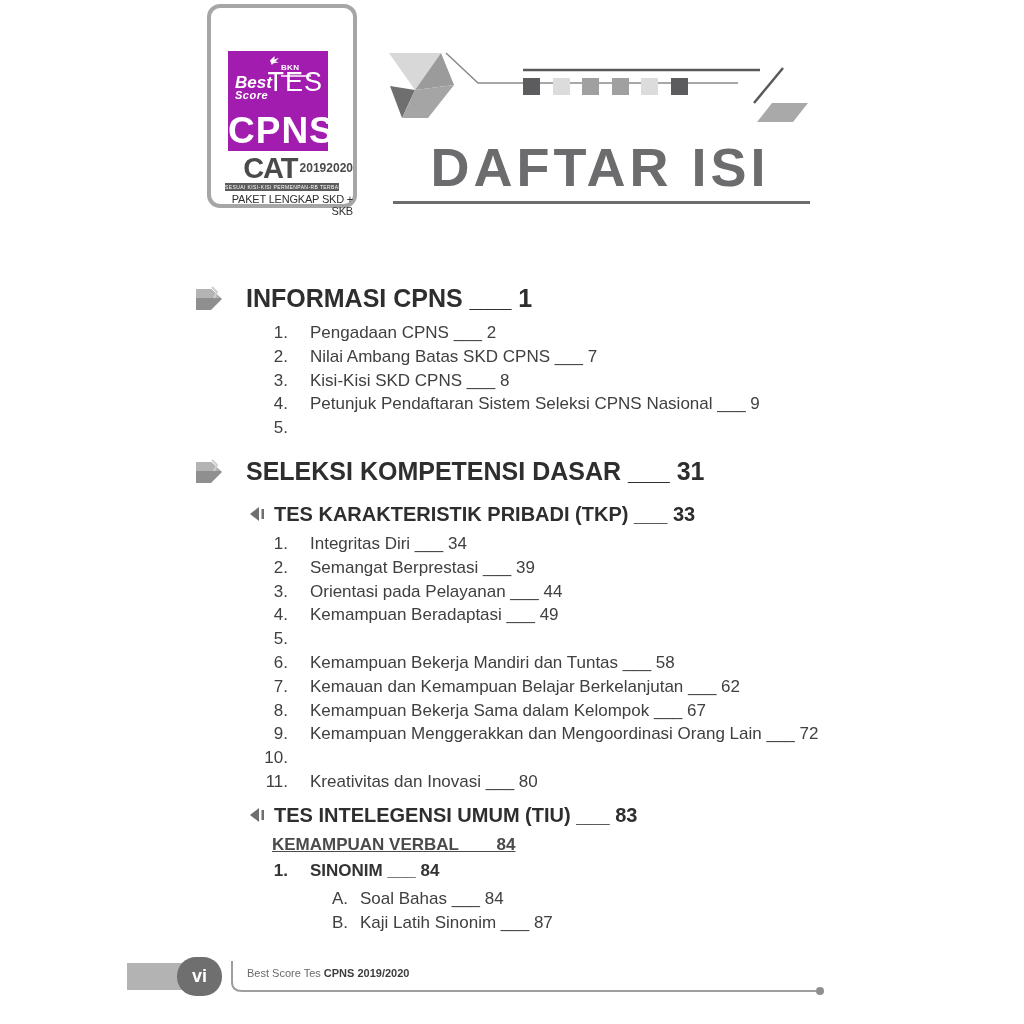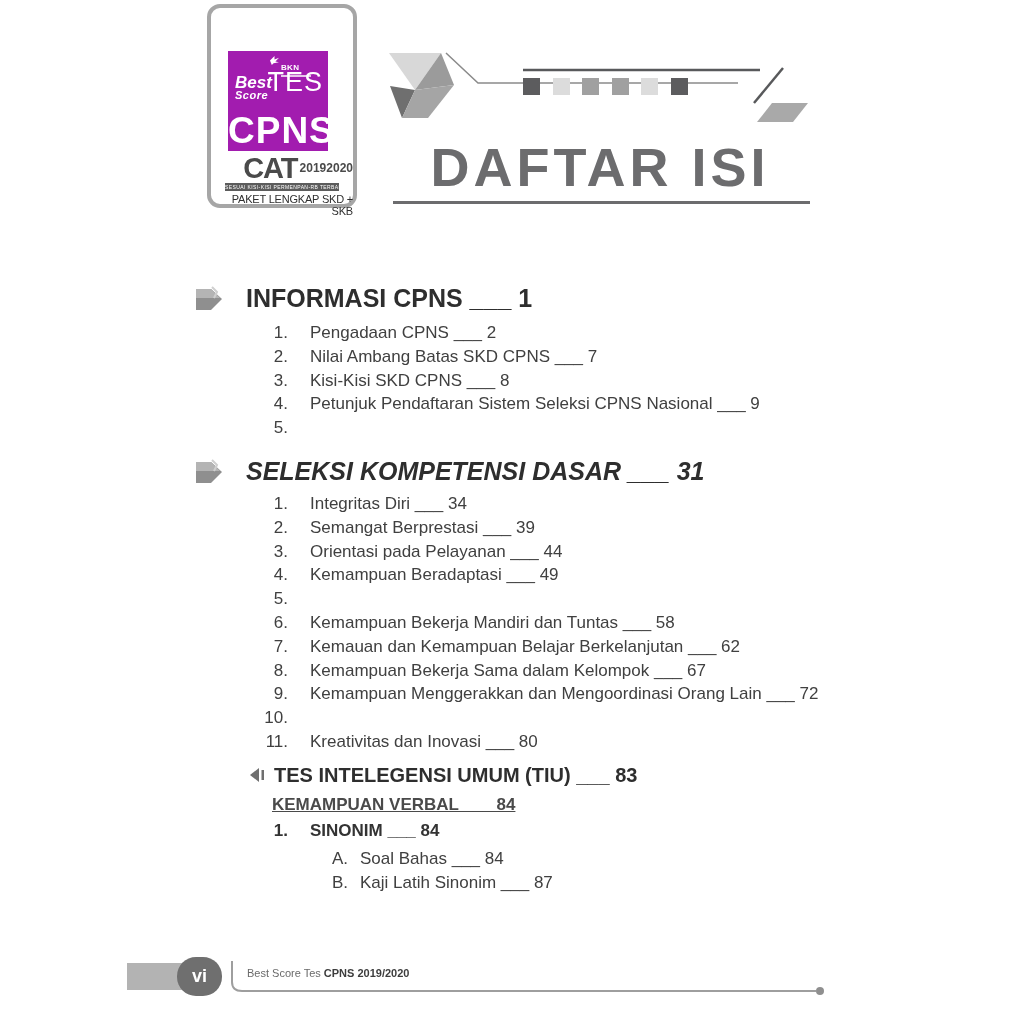--- a/index.html
+++ b/index.html
@@ -34,21 +34,21 @@
   .daftar-underline { position:absolute; left:393px; top:201px; width:417px; height:3px; background:#6c6c6e; }
 
   
   .toc { position:absolute; left:195px; top:283px; width:660px; color:#404040; }
   .sec { display:flex; align-items:center; gap:23px; }
   .sec-title { font-size:25px; line-height:28px; font-weight:bold; color:#2e2e2e; }
   .sec1-items { margin-top:8px; }
   .row { display:flex; font-size:17px; line-height:23.8px; }
   .num { width:93px; text-align:right; flex:none; }
   .txt { margin-left:22px; }
-  .sec2 { margin-top:16px;font-style:italic; }
+  .sec2 { margin-top:16px; }
   .sub { display:flex; align-items:center; gap:9px; margin-left:55px; margin-top:16px; }
   .sub-title { font-size:20px; line-height:24px; font-weight:bold; color:#2e2e2e; }
   .tkp-items { margin-top:6px; }
   .verbal { margin-left:77px; margin-top:6px; font-size:17px; line-height:24px; font-weight:bold; color:#4a4a4a;text-decoration:underline; }
   .bold-row { font-weight:bold; color:#333333; margin-top:2px; }
   .subitems { margin-top:4px; }
   .srow { display:flex; font-size:17px; line-height:24px; }
   .snum { width:153px; text-align:right; flex:none; }
   .stxt { margin-left:12px; }
 
@@ -153,20 +153,27 @@
 
   <div class="sec sec2">
     <svg width="28" height="30" viewBox="0 0 28 30">
       <polygon points="1,6 16,6 27,16 16,27 1,27" fill="#8f8f8f"></polygon>
       <polygon points="1,6 16,6 25,15 1,15" fill="#b4b4b4"></polygon>
       <path d="M17,4 L22,9 L19,15" stroke="#cfcfcf" stroke-width="2" fill="none"></path>
     </svg>
     <span class="sec-title">SELEKSI KOMPETENSI DASAR ___ 31</span>
   </div>
 
+  <div class="sub">
+    <svg width="15" height="16" viewBox="0 0 15 16">
+      <polygon points="9,1 9,15 0,8" fill="#6f6f6f"></polygon>
+      <rect x="11.5" y="3" width="2.5" height="10" fill="#6f6f6f"></rect>
+    </svg>
+    <span class="sub-title">TES KARAKTERISTIK PRIBADI (TKP) ___ 33</span>
+  </div>
   <div class="tkp-items">
     <div class="row">
       <span class="num">1.</span>
       <span class="txt">Integritas Diri ___ 34</span>
     </div>
     <div class="row">
       <span class="num">2.</span>
       <span class="txt">Semangat Berprestasi ___ 39</span>
     </div>
     <div class="row">

